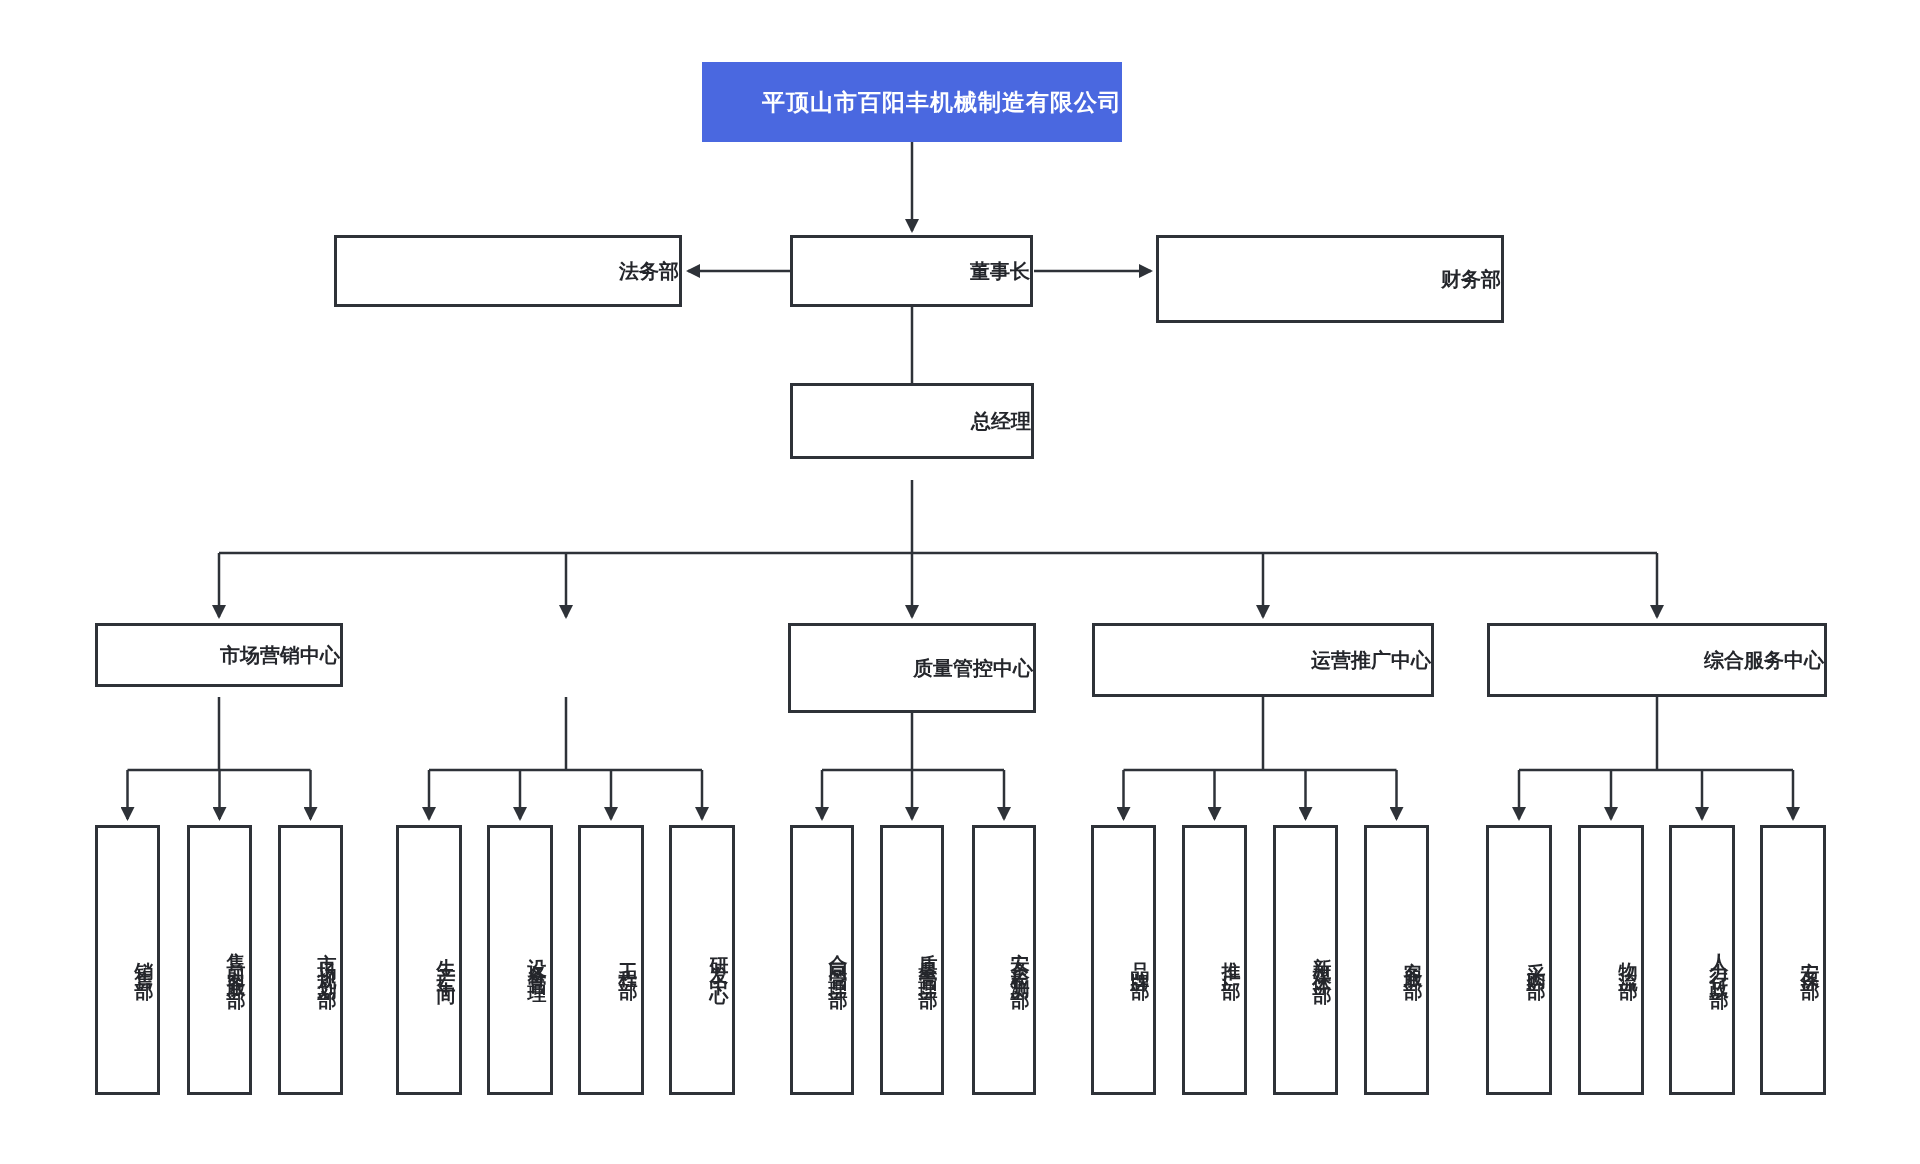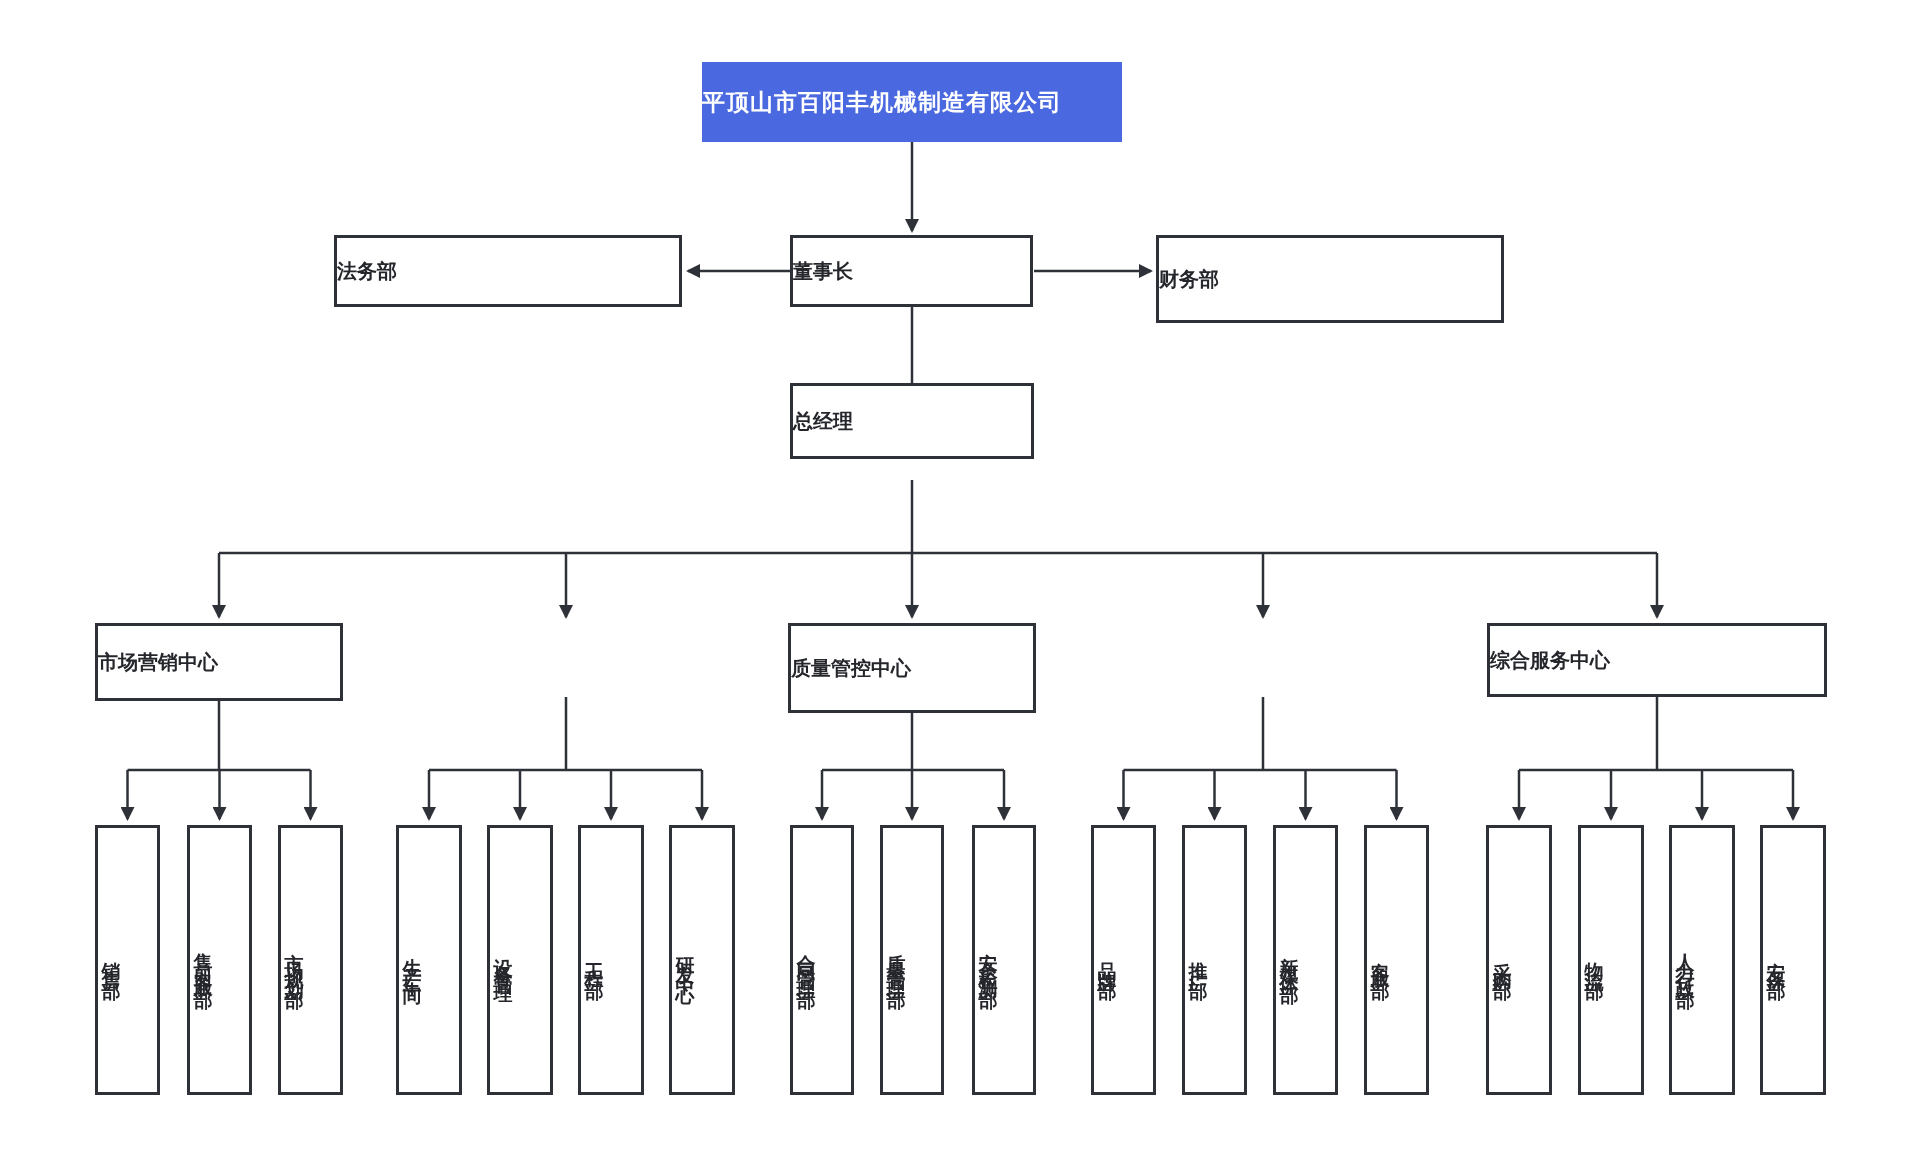--- a/index.html
+++ b/index.html
@@ -10,21 +10,21 @@
   html,body{margin:0;padding:0;background:#fff;}
   .canvas{
     position:relative;width:1920px;height:1164px;background:#fff;overflow:hidden;
     font-family:"Liberation Sans","DejaVu Sans",sans-serif;
   }
   #connectors{position:absolute;left:0;top:0;width:1920px;height:1164px;}
   #connectors path{stroke:var(--line);stroke-width:2.5;fill:none;}
   #connectors marker path{fill:var(--line);stroke:none;}
   .node{
     position:absolute;background:#fff;border:3px solid var(--line);
-    display:flex;align-items:center;justify-content:flex-start;
+    display:flex;align-items:center;justify-content:flex-end;
     font-weight:bold;font-size:20px;color:var(--text);
     box-sizing:border-box;
     font-family:Liberation Serif, serif;
   }
   .node--title{
     background:var(--accent);border:none;color:#fff;font-size:23px;letter-spacing:1px;
   }
   .dept span{
     writing-mode:vertical-lr;text-orientation:upright;
     letter-spacing:9px;font-size:19px;font-weight:bold;color:var(--text);
@@ -88,25 +88,28 @@
     <span>董事长</span>
   </div>
   <div class="node" style="left:1156px;top:235px;width:348px;height:88px">
     <span>财务部</span>
   </div>
 
   <div class="node" style="left:790px;top:383px;width:244px;height:76px">
     <span>总经理</span>
   </div>
 
-  <div class="node" style="left:95px;top:623px;width:248px;height:78px">
+  <div class="node" style="left:95px;top:623px;width:248px;height:64px">
     <span>市场营销中心</span>
   </div>
   <div class="node" style="left:788px;top:623px;width:248px;height:90px">
     <span>质量管控中心</span>
+  </div>
+  <div class="node" style="left:1092px;top:623px;width:342px;height:74px">
+    <span>运营推广中心</span>
   </div>
   <div class="node" style="left:1487px;top:623px;width:340px;height:74px">
     <span>综合服务中心</span>
   </div>
 
   <div class="node dept" style="left:95px;top:825px;width:65px;height:270px">
     <span>销售部</span>
   </div>
   <div class="node dept" style="left:187px;top:825px;width:65px;height:270px">
     <span>售前客服部</span>

